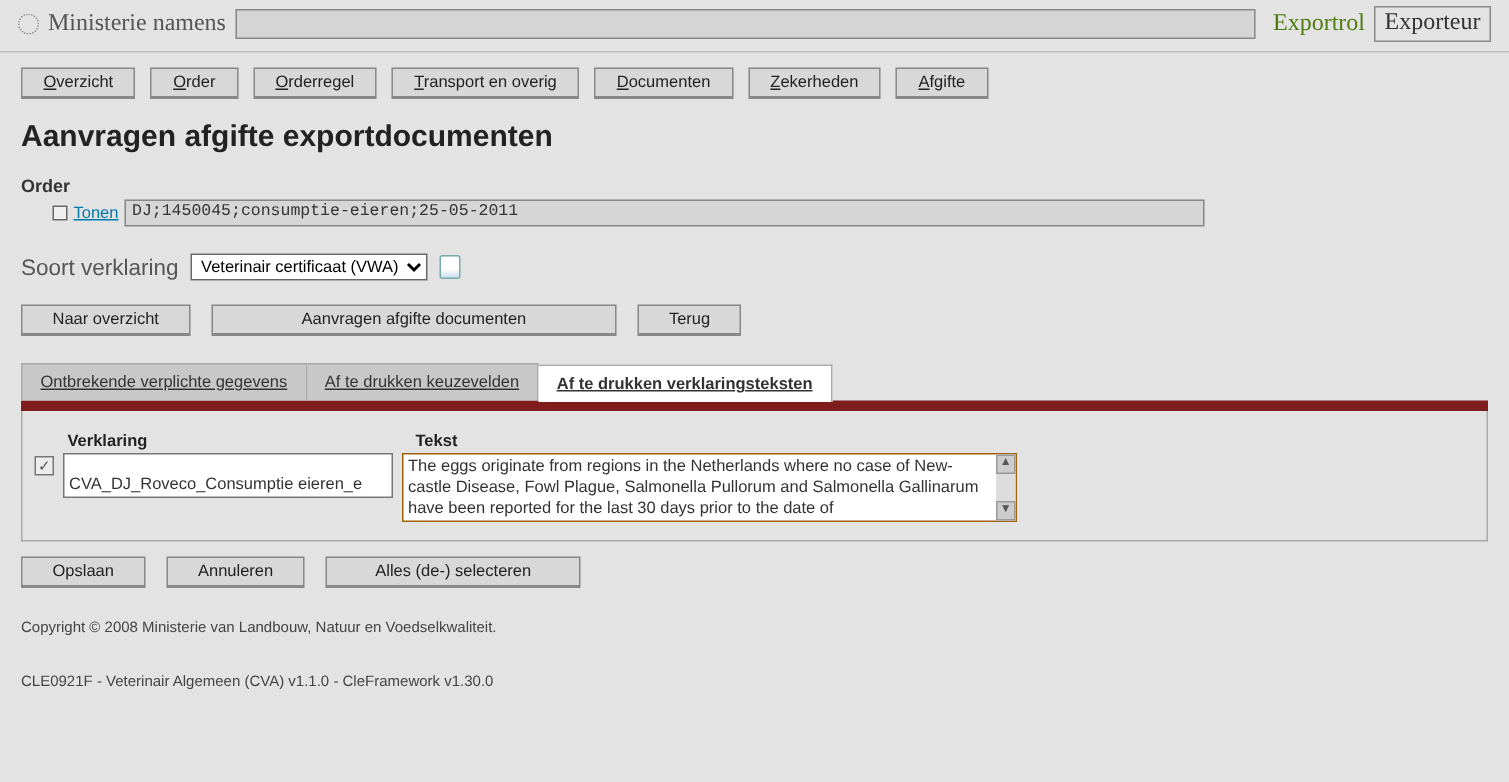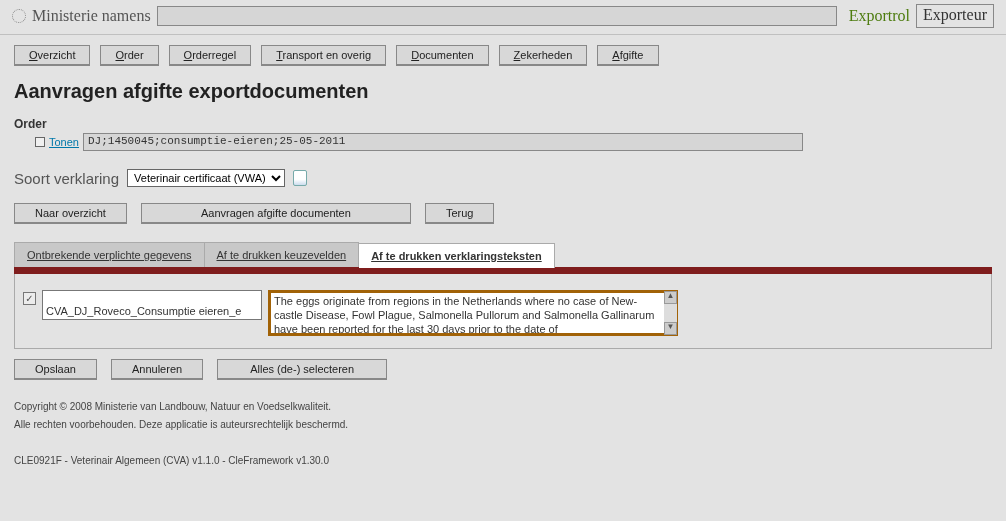--- a/index.html
+++ b/index.html
@@ -221,21 +221,21 @@
     overflow: hidden;
     white-space: nowrap;
   }
   .tekst-area-wrap {
     width: 410px;
     position: relative;
   }
   .tekst-area {
     width: 100%;
     height: 46px;
-    border: 3px solid #a16207;
+    border: 1px solid #a16207;
     background: #fff;
     font-size: 11px;
     line-height: 14px;
     font-family: Verdana, Arial, sans-serif;
     padding: 1px 14px 1px 3px;
     overflow: hidden;
     resize: none;
   }
   .scroll-faux {
     position: absolute;
@@ -311,20 +311,24 @@
   <button class="action-btn">Teru<span class="accel">g</span></button>
 </div>
 
 <div class="tabs">
   <div class="tab">Ontbrekende verplichte gegevens</div>
   <div class="tab">Af te drukken keuzevelden</div>
   <div class="tab active">Af te drukken verklaringsteksten</div>
 </div>
 
 <div class="tab-body">
+  <div class="grid-head">
+    <div class="col-verk">Verklaring</div>
+    <div class="col-tekst">Tekst</div>
+  </div>
   <div class="grid-row">
     <span class="row-check">✓</span>
     <div class="verk-input">CVA_DJ_Roveco_Consumptie eieren_e</div>
     <div class="tekst-area-wrap">
       <div class="tekst-area">The eggs originate from regions in the Netherlands where no case of New-castle Disease, Fowl Plague, Salmonella Pullorum and Salmonella Gallinarum have been reported for the last 30 days prior to the date of</div>
       <div class="scroll-faux">
         <div class="scroll-btn">▲</div>
         <div class="scroll-btn">▼</div>
       </div>
     </div>
@@ -332,16 +336,15 @@
 </div>
 
 <div class="bottom-btns">
   <button class="action-btn">Opslaan</button>
   <button class="action-btn">Annuleren</button>
   <button class="action-btn" style="min-width:170px">Alles (de-) selecteren</button>
 </div>
 
 <div class="footer">
   <div>Copyright © 2008 Ministerie van Landbouw, Natuur en Voedselkwaliteit.</div>
-  <div>Alle rechten voorbehouden. Deze applicatie is auteursrechtelijk beschermd.</div>
   <br>
   <div>CLE0921F - Veterinair Algemeen (CVA) v1.1.0 - CleFramework v1.30.0</div>
 </div>
 
 </body></html>

